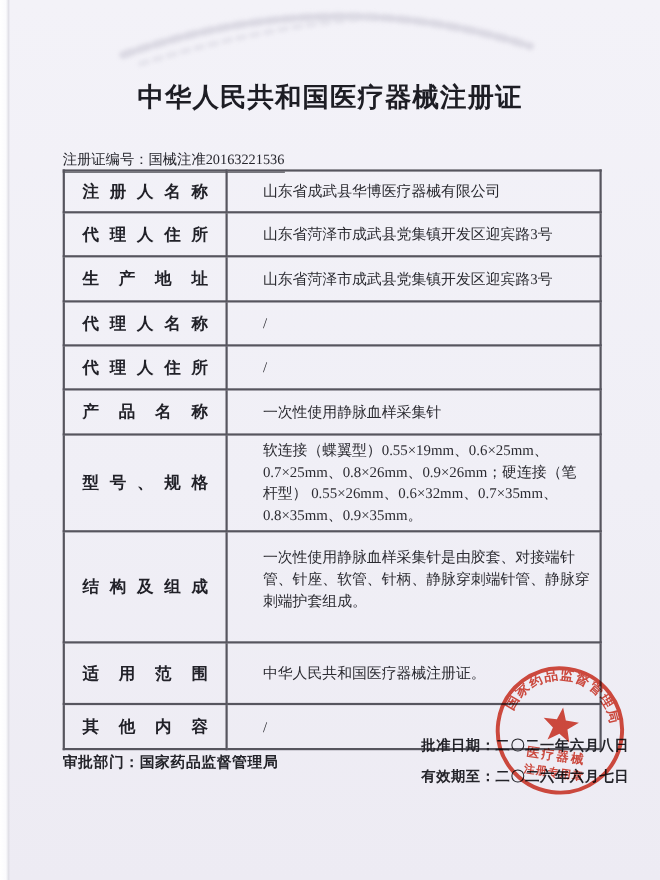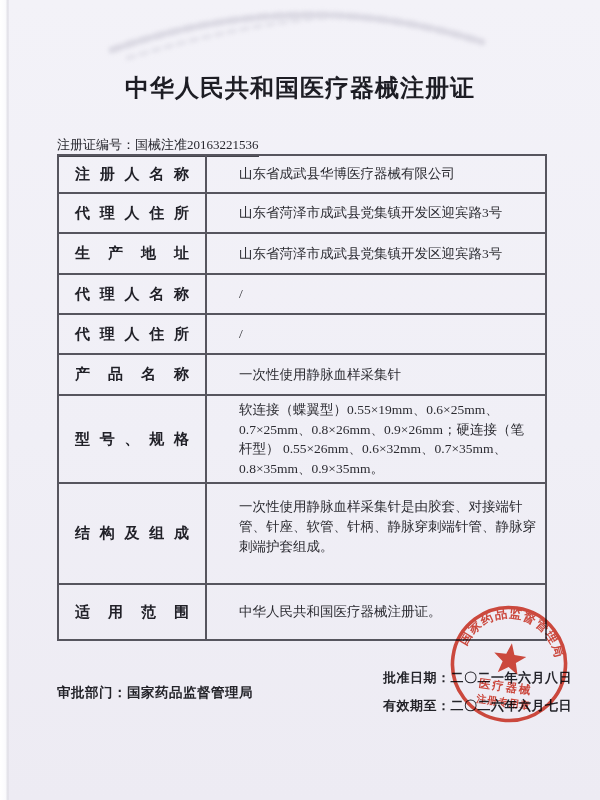--- a/index.html
+++ b/index.html
@@ -133,20 +133,26 @@
             <span class="jl">结构及组成</span>
           </td>
         <td class="val">一次性使用静脉血样采集针是由胶套、对接端针管、针座、软管、针柄、静脉穿刺端针管、静脉穿刺端护套组成。</td>
       </tr>
       <tr class="r9">
         <td class="lab">
             <span class="jl">适用范围</span>
           </td>
         <td class="val">中华人民共和国医疗器械注册证。</td>
       </tr>
+      <tr class="r11">
+        <td class="lab">
+            <span class="jl">其他内容</span>
+          </td>
+        <td class="val">/</td>
+      </tr>
     </tbody>
   </table>
 
   <div class="dept"><span>审批部门：</span><span>国家药品监督管理局</span></div>
 
   <div class="dates">
     <div class="dateline"><span>批准日期：</span><span>二〇二一年六月八日</span></div>
     <div class="dateline"><span>有效期至：</span><span>二〇二六年六月七日</span></div>
   </div>
 

